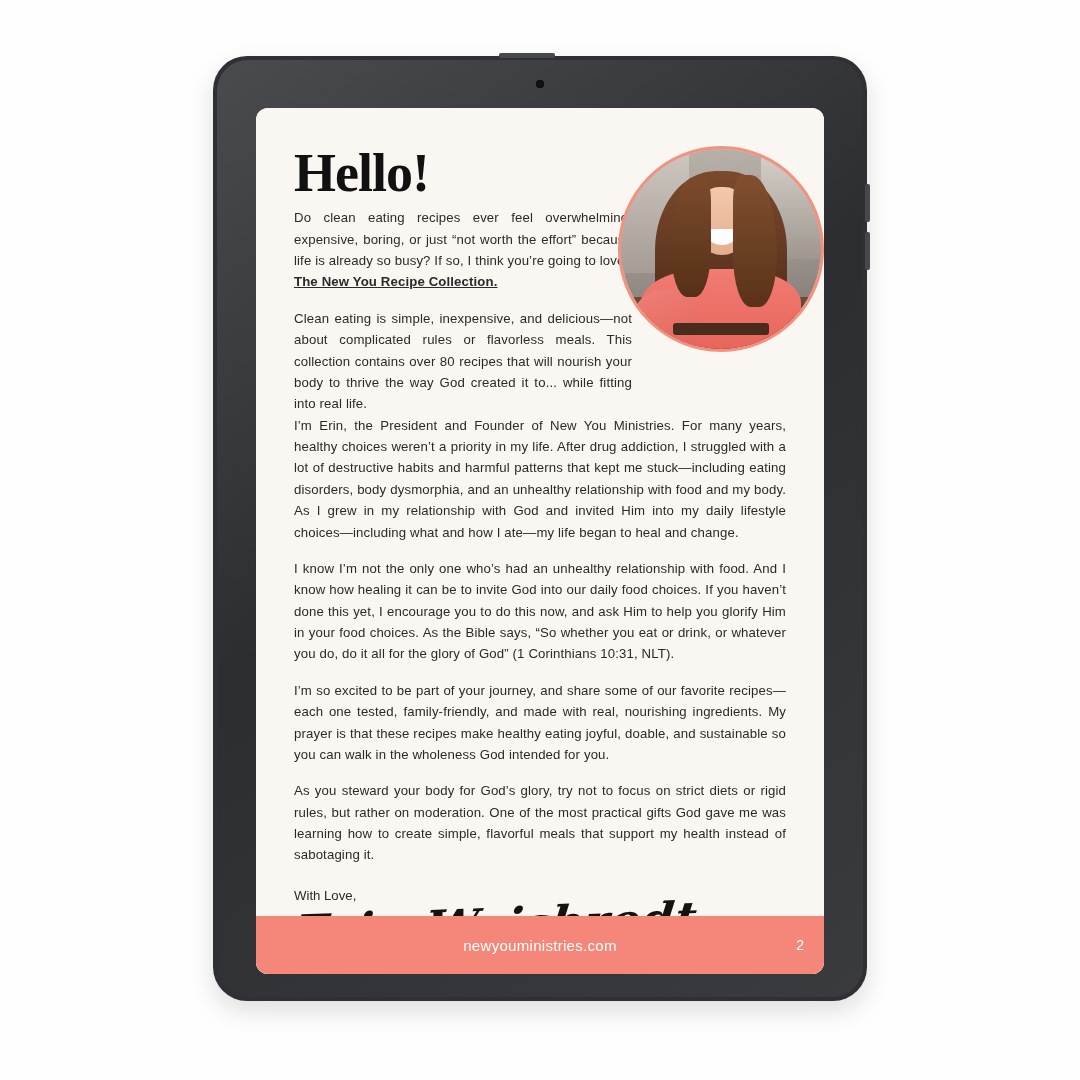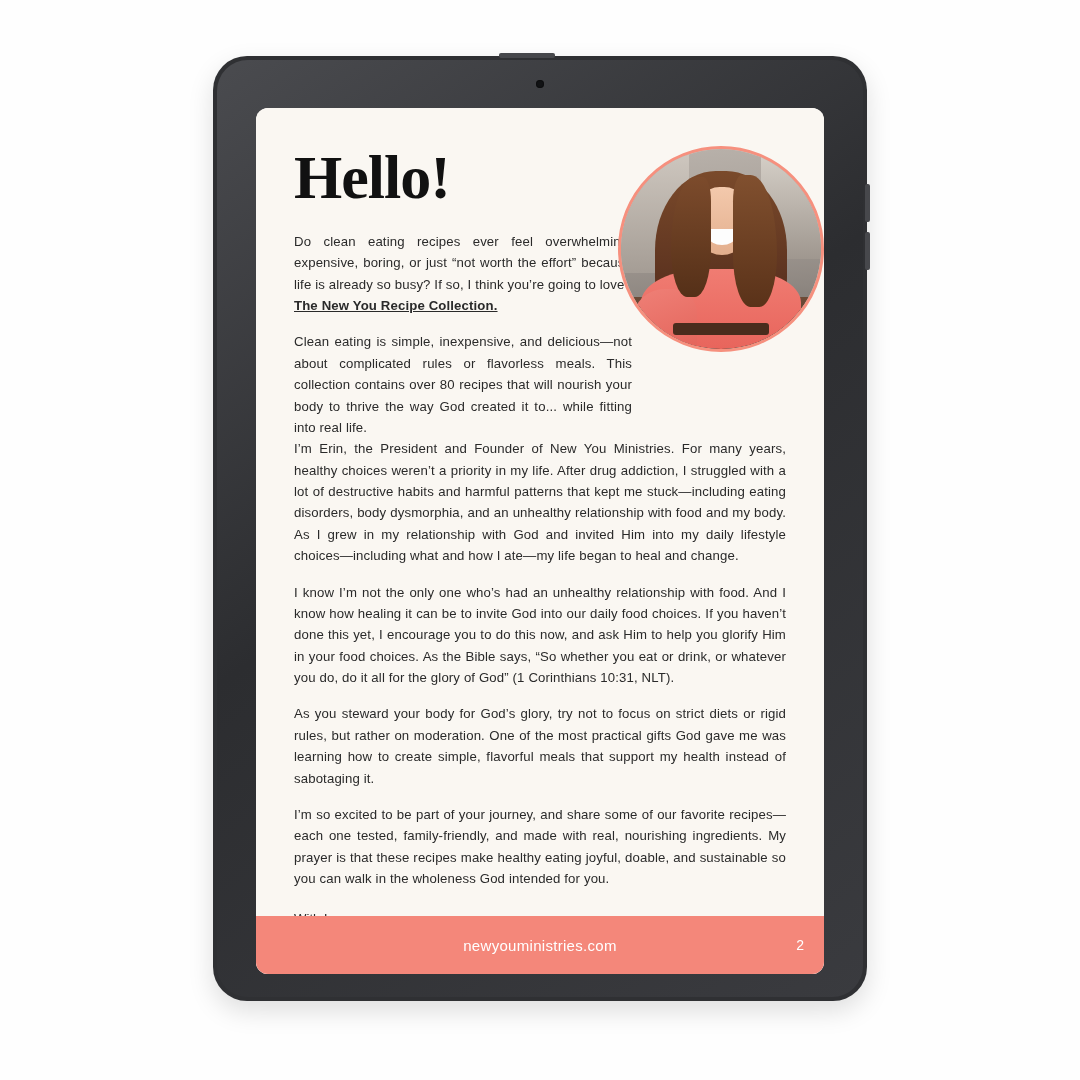--- a/index.html
+++ b/index.html
@@ -100,26 +100,26 @@
     left: 0;
     top: 0;
     right: 0;
     bottom: 58px;
     padding: 40px 38px 0 38px;
     box-sizing: border-box;
   }
 
   .headline {
     font-family: "Liberation Serif", serif;
-    font-size: 62px;
+    font-size: 54px;
     line-height: 0.95;
     font-weight: 700;
     color: #111111;
     letter-spacing: -1px;
-    margin: 0 0 24px 0;
+    margin: 0 0 8px 0;
   }
 
   .portrait {
     position: absolute;
     right: 0px;
     top: 38px;
     width: 206px;
     height: 206px;
     border-radius: 50%;
     border: 3px solid #f6907e;
@@ -304,22 +304,22 @@
             <p class="txt">
               <span>Do clean eating recipes ever feel overwhelming, expensive, boring, or just “not worth the effort” because life is already so busy? If so, I think you’re going to love</span>
               <span class="bold-line">The New You Recipe Collection.</span>
             </p>
             <p class="txt">Clean eating is simple, inexpensive, and delicious—not about complicated rules or flavorless meals. This collection contains over 80 recipes that will nourish your body to thrive the way God created it to... while fitting into real life.</p>
           </div>
 
           <div class="body-full">
             <p class="txt">I’m Erin, the President and Founder of New You Ministries. For many years, healthy choices weren’t a priority in my life. After drug addiction, I struggled with a lot of destructive habits and harmful patterns that kept me stuck—including eating disorders, body dysmorphia, and an unhealthy relationship with food and my body. As I grew in my relationship with God and invited Him into my daily lifestyle choices—including what and how I ate—my life began to heal and change.</p>
             <p class="txt">I know I’m not the only one who’s had an unhealthy relationship with food. And I know how healing it can be to invite God into our daily food choices. If you haven’t done this yet, I encourage you to do this now, and ask Him to help you glorify Him in your food choices. As the Bible says, “So whether you eat or drink, or whatever you do, do it all for the glory of God” (1 Corinthians 10:31, NLT).</p>
+            <p class="txt">I’m so excited to be part of your journey, and share some of our favorite recipes—each one tested, family-friendly, and made with real, nourishing ingredients. My prayer is that these recipes make healthy eating joyful, doable, and sustainable so you can walk in the wholeness God intended for you.</p>
             <p class="txt">As you steward your body for God’s glory, try not to focus on strict diets or rigid rules, but rather on moderation. One of the most practical gifts God gave me was learning how to create simple, flavorful meals that support my health instead of sabotaging it.</p>
-            <p class="txt">I’m so excited to be part of your journey, and share some of our favorite recipes—each one tested, family-friendly, and made with real, nourishing ingredients. My prayer is that these recipes make healthy eating joyful, doable, and sustainable so you can walk in the wholeness God intended for you.</p>
           </div>
 
           <div class="signoff">With Love,</div>
           <div class="signature">Erin Weisbrodt</div>
         </div>
 
         <div class="footer">
           <span class="footer-url">newyouministries.com</span>
           <span class="footer-page">2</span>
         </div>

